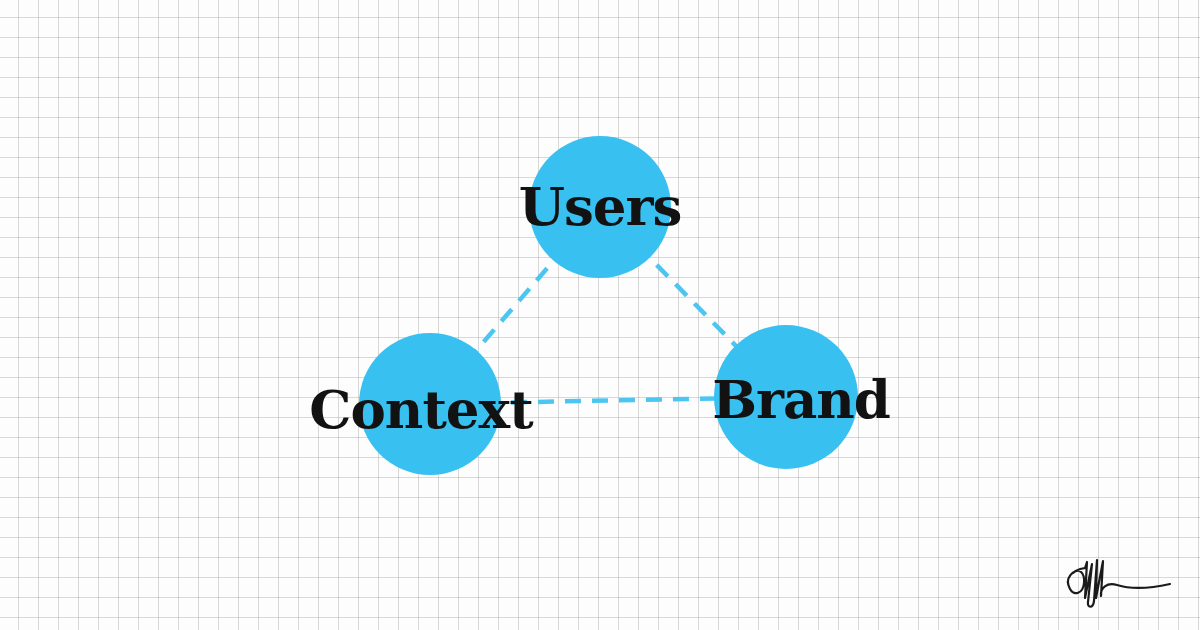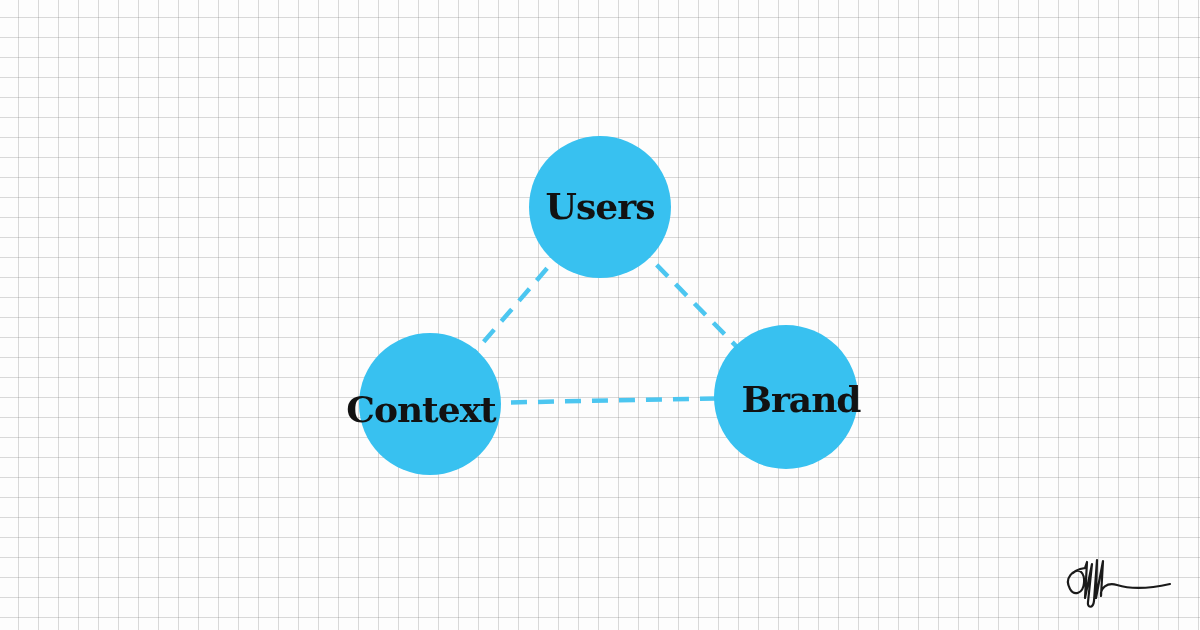--- a/index.html
+++ b/index.html
@@ -38,21 +38,21 @@
     background-color: #38c1f0;
   }
   .node-users   { left: 529px; top: 136px; width: 142px; height: 142px; }
   .node-context { left: 359px; top: 333px; width: 142px; height: 142px; }
   .node-brand   { left: 714px; top: 325px; width: 144px; height: 144px; }
   .node-label {
     position: absolute;
     transform: translate(-50%, -50%);
     white-space: nowrap;
     font-weight: 700;
-    font-size: 36px;
+    font-size: 53px;
     letter-spacing: -1px;
     color: #121212;
     line-height: 1;
   }
   .label-users   { left: 600px; top: 206px; }
   .label-context { left: 421px; top: 409px; }
   .label-brand   { left: 801px; top: 399px; }
   .signature {
     stroke: #1a1a1a;
     stroke-width: 2.2;

